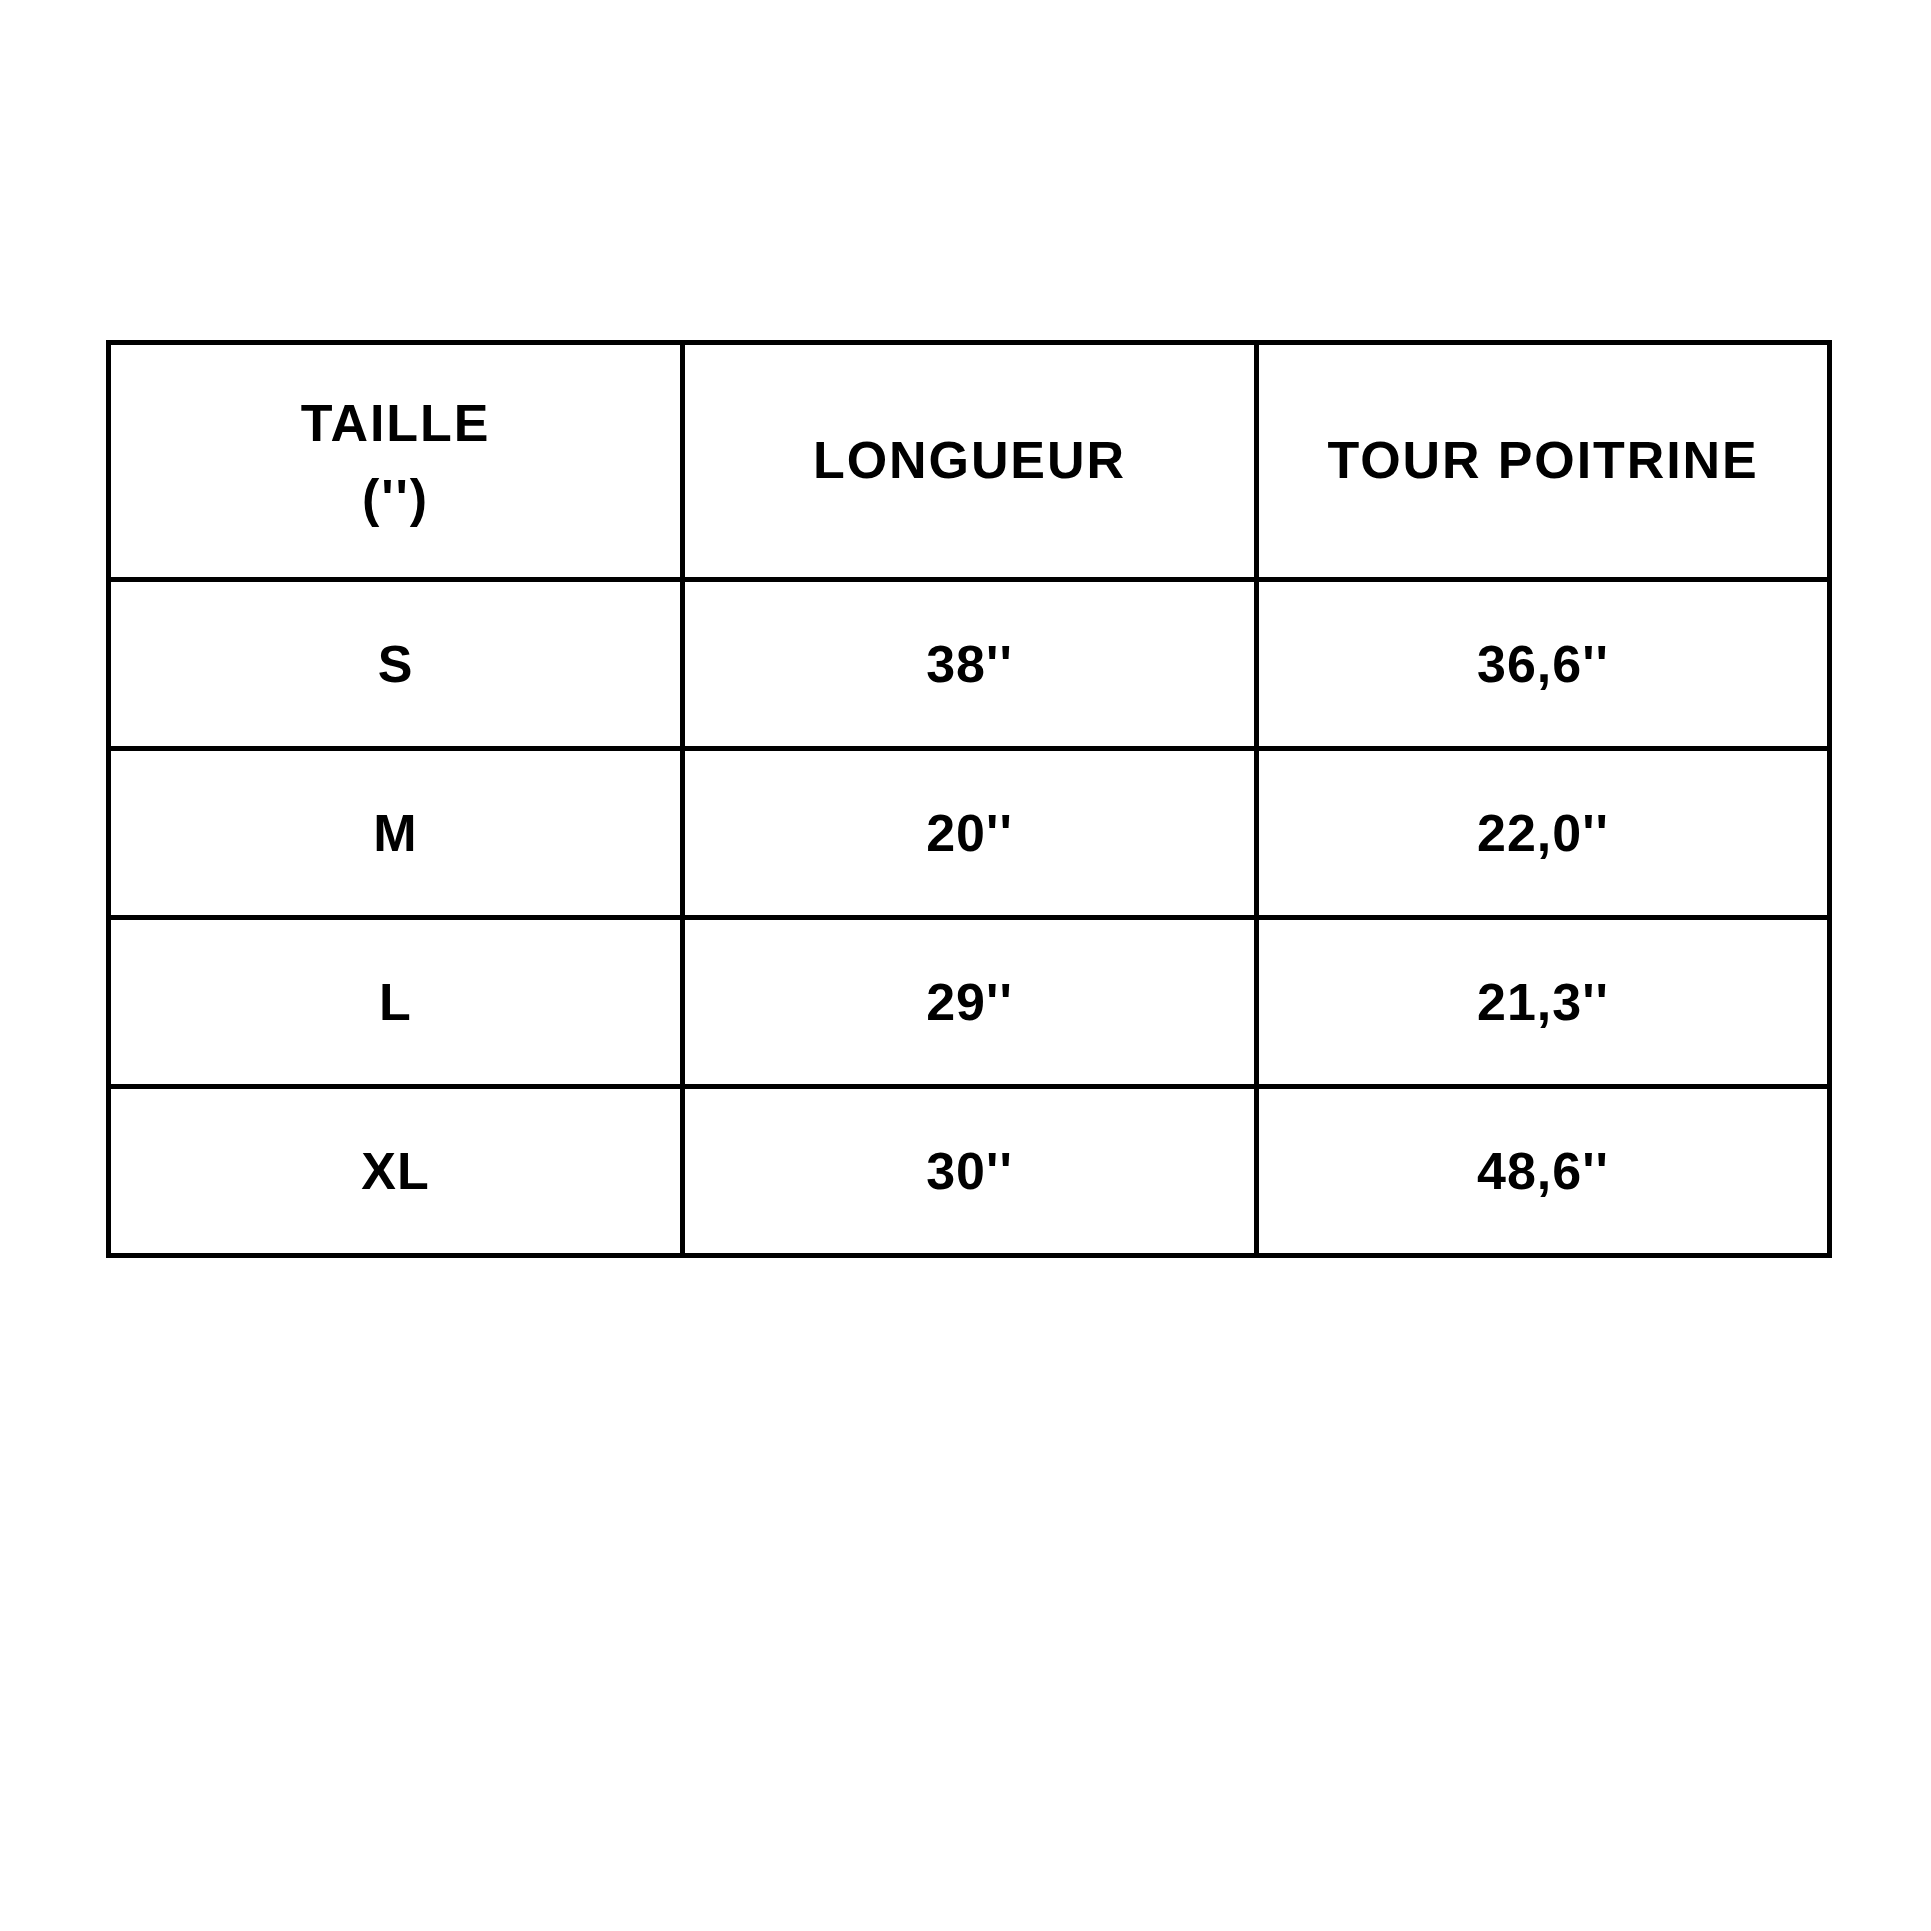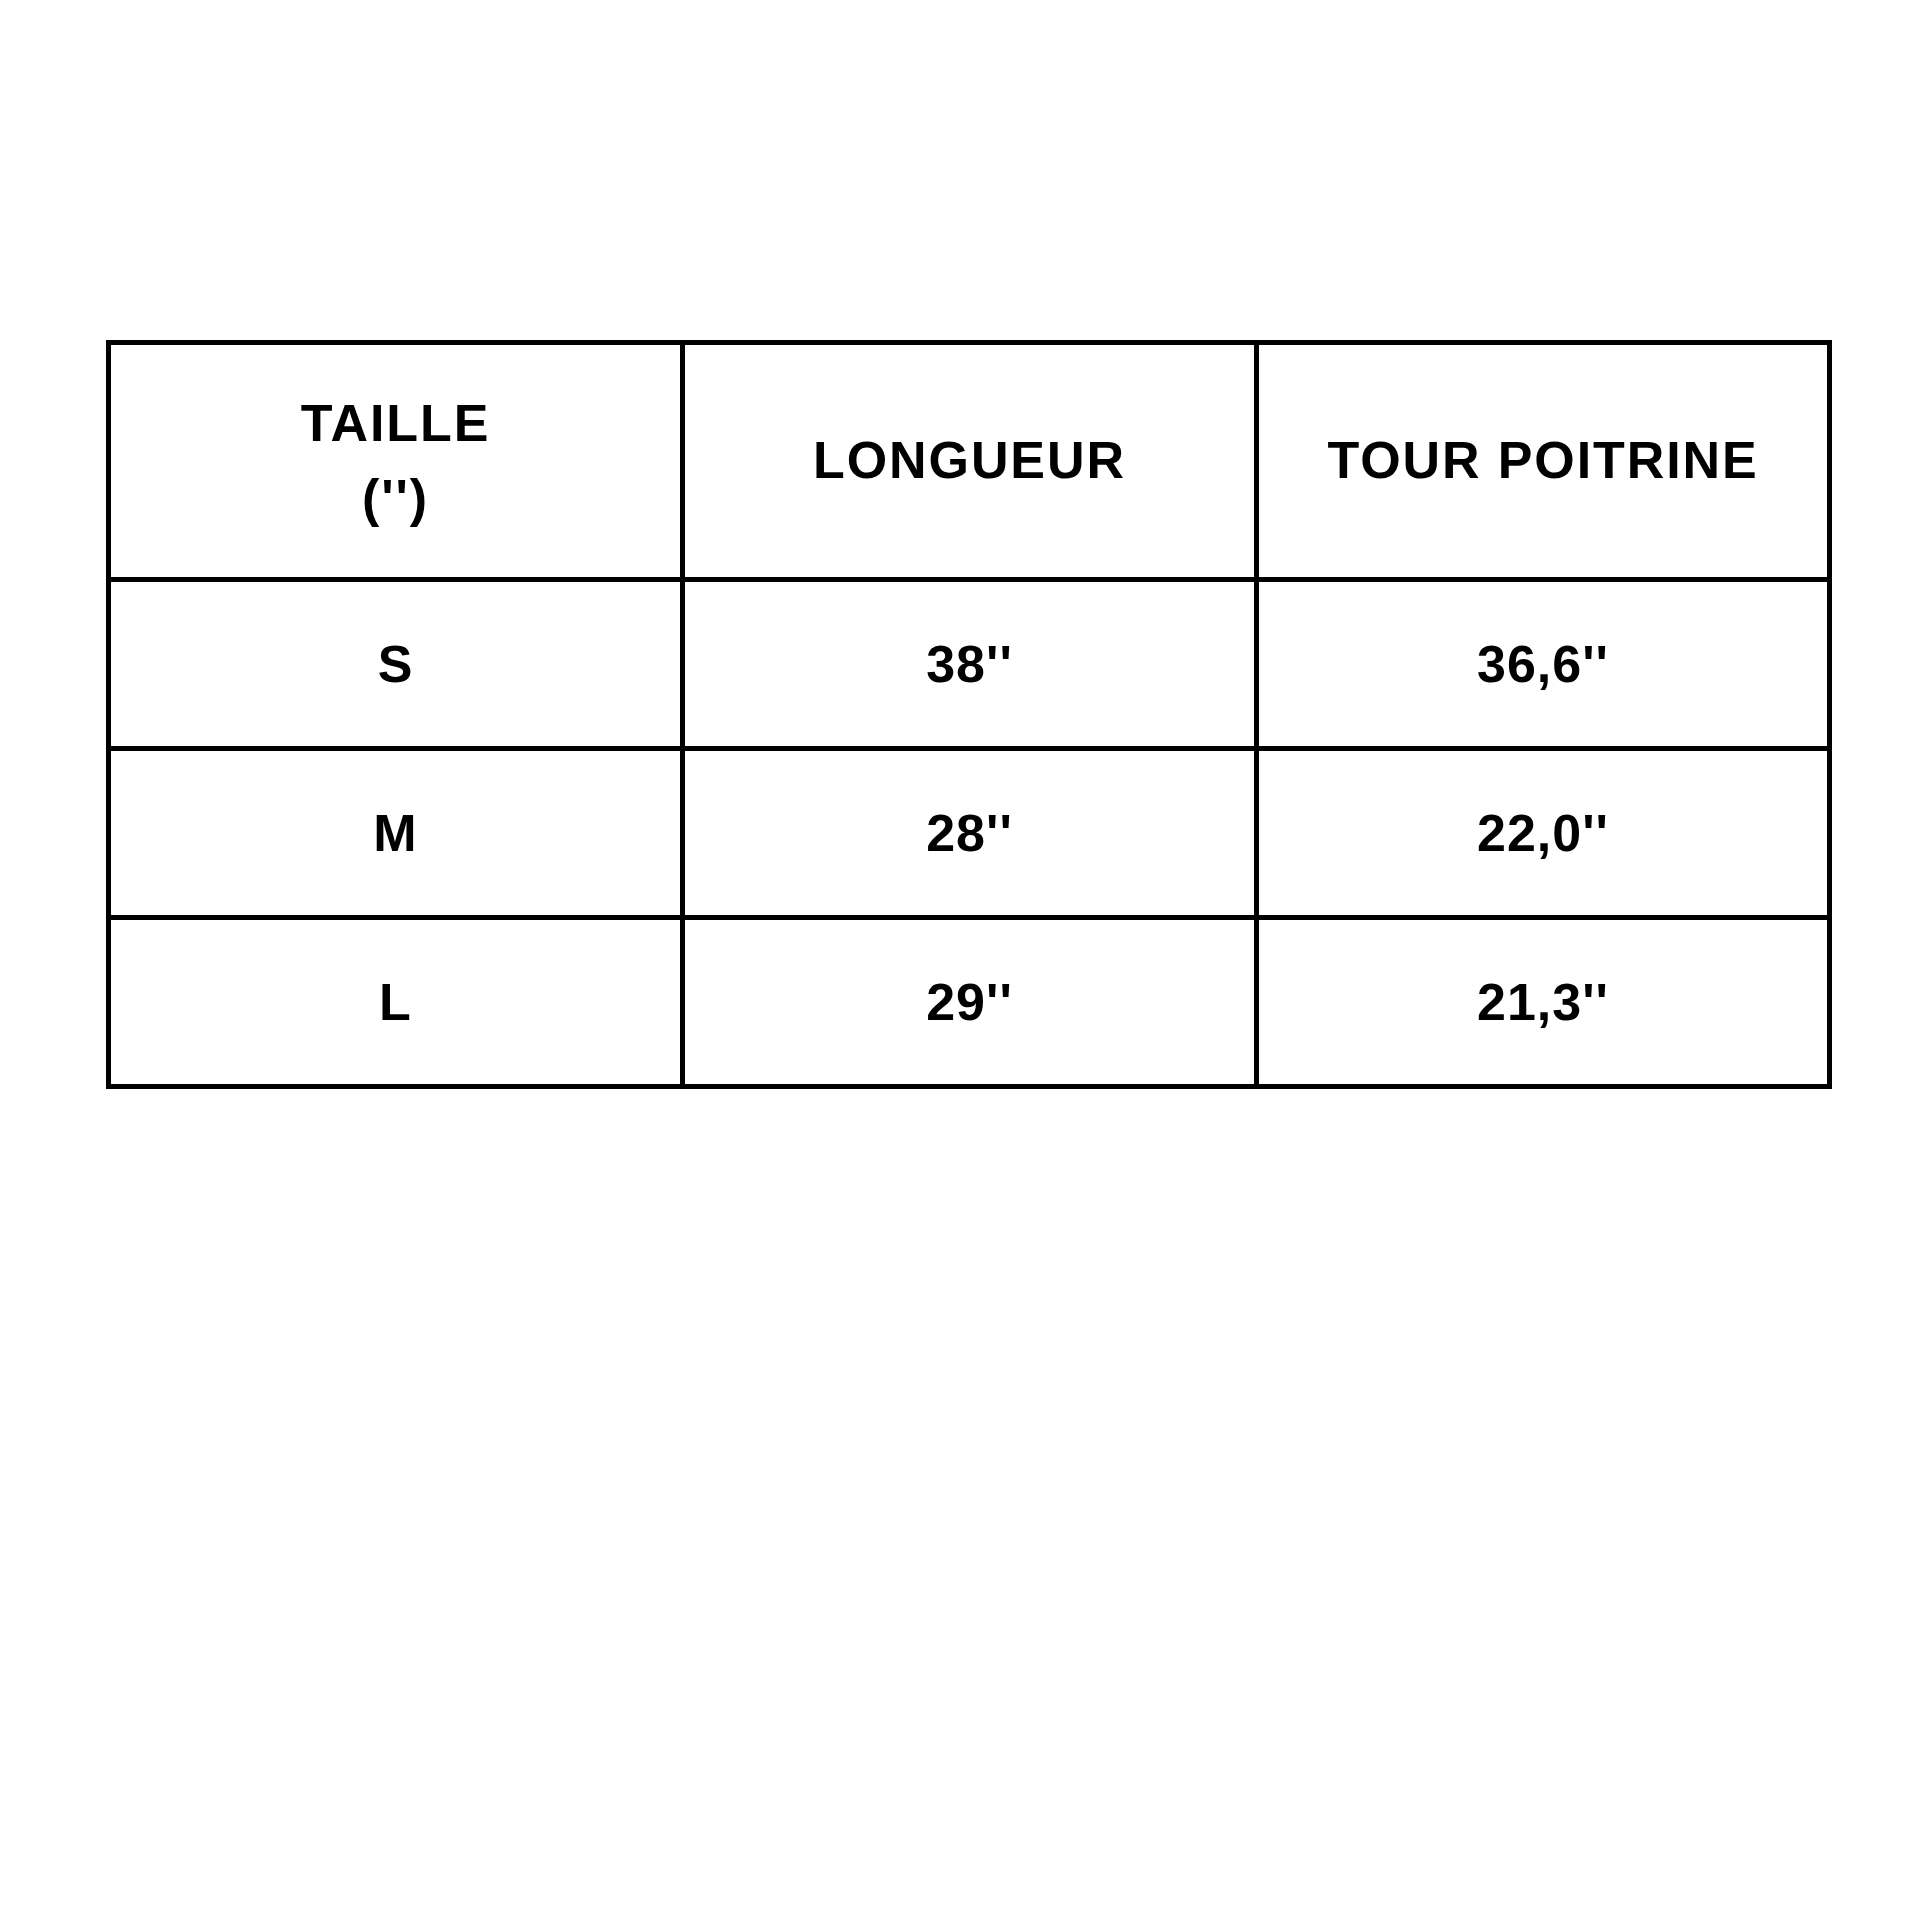--- a/index.html
+++ b/index.html
@@ -73,24 +73,29 @@
       </tr>
     </thead>
     <tbody>
       <tr>
         <td>S</td>
         <td>38''</td>
         <td>36,6''</td>
       </tr>
       <tr>
         <td>M</td>
-        <td>28''</td>
+        <td>20''</td>
         <td>22,0''</td>
       </tr>
       <tr>
         <td>L</td>
         <td>29''</td>
         <td>21,3''</td>
       </tr>
+      <tr>
+        <td>XL</td>
+        <td>30''</td>
+        <td>48,6''</td>
+      </tr>
     </tbody>
   </table>
 </div>
 
 
 </body></html>

